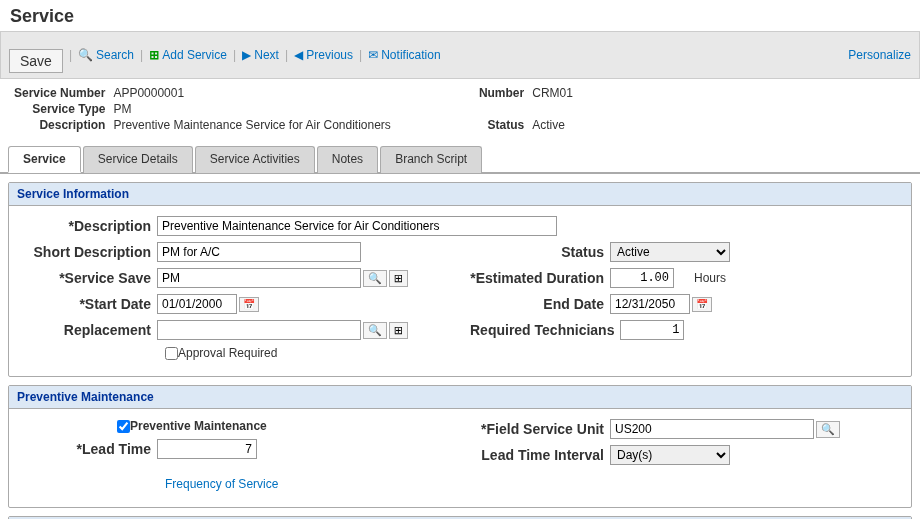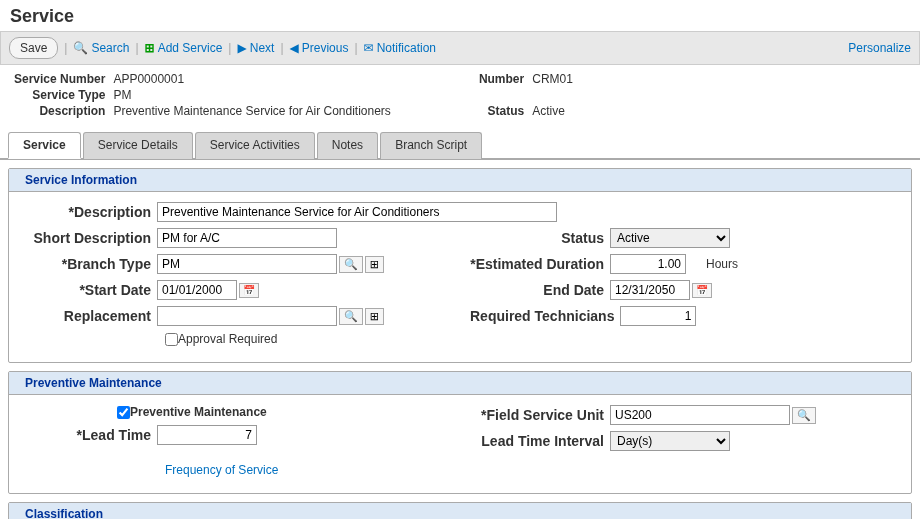--- a/index.html
+++ b/index.html
@@ -8,21 +8,21 @@
     .page-title { font-size: 18px; font-weight: bold; color: #333; padding: 6px 10px 4px 10px; }
 
     .toolbar {
       display: flex; align-items: center; justify-content: space-between;
       background: #e8e8e8; border: 1px solid #ccc; padding: 5px 8px;
       border-top: 1px solid #ccc;
     }
     .toolbar-left { display: flex; align-items: center; gap: 4px; }
     .toolbar-btn {
       background: #f5f5f5; border: 1px solid #aaa; padding: 3px 10px;
-      font-size: 12px; cursor: pointer; color: #333; border-radius: 10px;
+      font-size: 14px; cursor: pointer; color: #333; border-radius: 0; margin-top: 12px;
     }
     .toolbar-sep { color: #aaa; margin: 0 2px; }
     .toolbar-link {
       color: #0070c0; text-decoration: none; font-size: 12px; cursor: pointer;
       display: flex; align-items: center; gap: 3px;
     }
     .icon-add { color: #090; font-weight: bold; }
     .personalize { color: #0070c0; font-size: 12px; cursor: pointer; }
 
     .header-info {
@@ -39,32 +39,32 @@
       border-radius: 3px 3px 0 0; position: relative; top: 1px;
     }
     .tab.active { background: #fff; font-weight: bold; border-bottom: 2px solid #fff; z-index: 1; }
 
     .content { padding: 8px; }
 
     .section {
       border: 1px solid #aaa; margin-bottom: 8px; border-radius: 2px;
     }
     .section-header {
-      background: #dce8f5; padding: 4px 16px; font-weight: bold;
+      background: #dce8f5; padding: 4px 8px; font-weight: bold;
       font-size: 12px; color: #003399; border-bottom: 1px solid #aaa;
     }
     .section-body { padding: 10px 8px; }
 
     .form-row { display: flex; align-items: center; margin-bottom: 6px; }
     .form-label { font-weight: bold; text-align: right; min-width: 140px; padding-right: 6px; font-size: 14px; }
     .form-input { border: 1px solid #999; padding: 2px 4px; font-size: 12px; }
     .form-input-wide { width: 400px; }
-    .form-input-med { width: 180px; }
+    .form-input-med { width: 204px; }
     .form-input-sm { width: 80px; }
-    .form-input-num { width: 76px; text-align: right; }
+    .form-input-num { width: 64px; text-align: right; font-family: Liberation Mono, monospace; }
 
     .two-col { display: flex; gap: 20px; }
     .col-left { flex: 1; }
     .col-right { flex: 1; }
 
     select.form-input { padding: 1px 2px; }
 
     .lookup-btn {
       background: #f5f5f5; border: 1px solid #aaa; padding: 1px 4px;
       cursor: pointer; font-size: 11px; margin-left: 2px; vertical-align: middle;
@@ -167,21 +167,21 @@
 
       <div class="two-col">
         <div class="col-left">
 
           <div class="form-row">
             <span class="form-label">Short Description</span>
             <input type="text" class="form-input form-input-med" value="PM for A/C" style="">
           </div>
 
           <div class="form-row">
-            <span class="form-label">*Branch Type</span>
+            <span class="form-label">*Service Save</span>
             <input type="text" class="form-input form-input-med" value="PM" style="">
             <button class="lookup-btn" title="Lookup">🔍</button>
             <button class="lookup-btn" title="Detail">⊞</button>
           </div>
 
           <div class="form-row">
             <span class="form-label">*Start Date</span>
             <input type="text" class="form-input form-input-sm" value="01/01/2000" style="">
             <button class="cal-btn">📅</button>
           </div>

